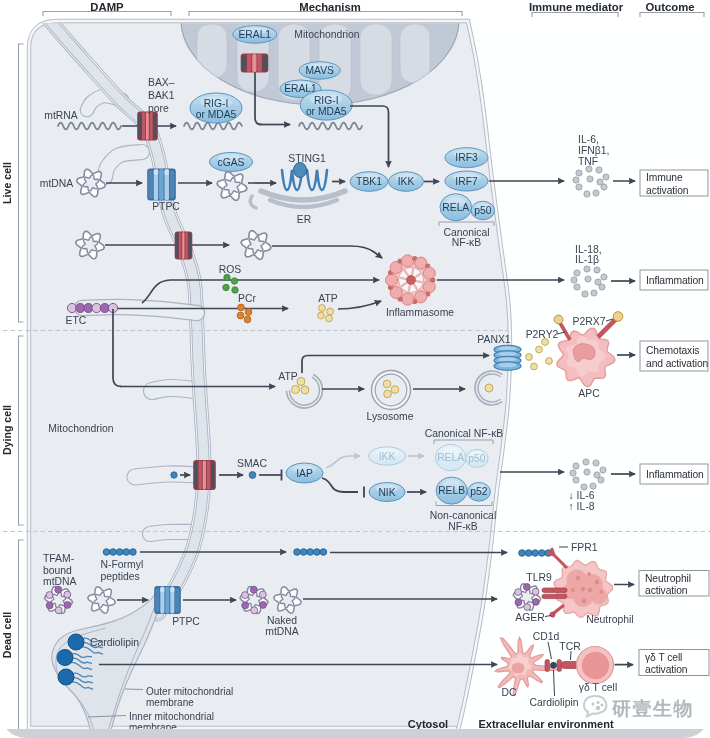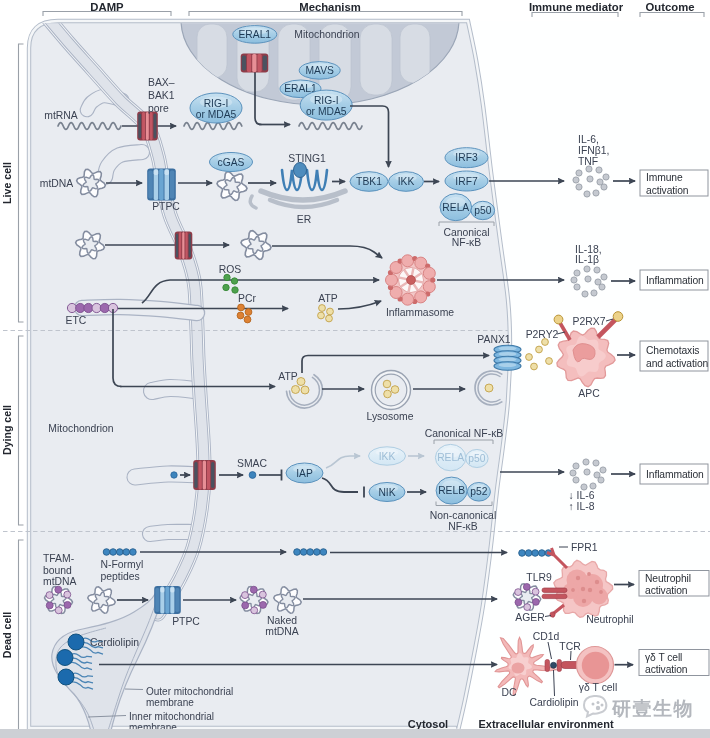--- a/index.html
+++ b/index.html
@@ -1,16 +1,16 @@
 <!DOCTYPE html>
 <html><head>
 <meta charset="utf-8">
 <style>
   html,body{margin:0;padding:0;background:#fff;}
-  .stage{position:relative;width:710px;height:738px;overflow:hidden;}
+  .stage{position:relative;width:710px;height:738px;overflow:hidden;border-radius:26px;}
   svg{display:block;}
   text{font-family:"Liberation Sans","DejaVu Sans",sans-serif;fill:#3b4252;font-size:10.4px;dominant-baseline:central;}
   .hdr{font-weight:bold;font-size:11.3px;fill:#23272f;}
   .sec{font-weight:bold;font-size:10.6px;fill:#23272f;}
   .lbl{font-size:10.4px;fill:#3b4252;}
   .sml{font-size:10px;fill:#3b4252;}
   .boldlbl{font-weight:bold;font-size:11px;fill:#23272f;}
   .ovalt{font-size:10.3px;fill:#1e3a55;}
   .ovaltf{font-size:10.3px;fill:#9dbdd6;}
   .boxt{font-size:10.3px;fill:#2b3038;letter-spacing:-0.1px;}

